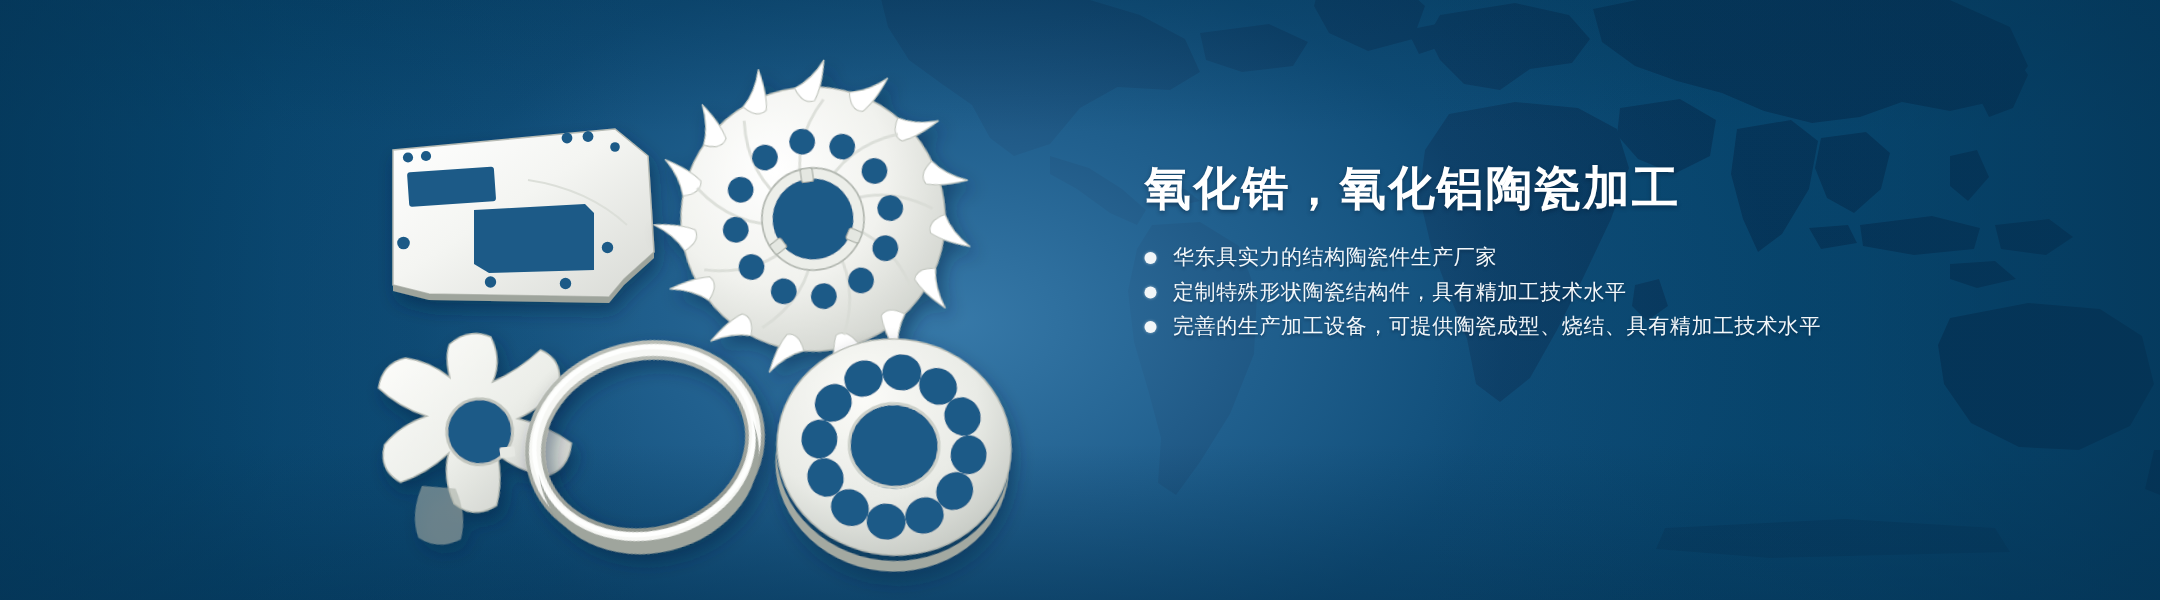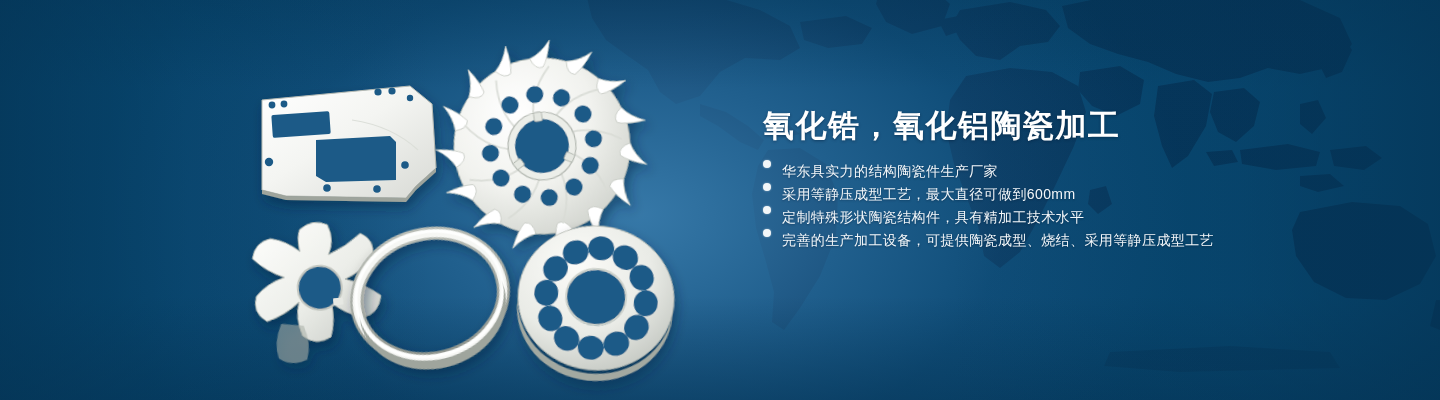--- a/index.html
+++ b/index.html
@@ -53,21 +53,21 @@
     font-size:31px;
     font-weight:bold;
     letter-spacing:1.5px;
     line-height:40px;
     margin:0 0 14px 0;
     white-space:nowrap;
     text-shadow:0 1px 3px rgba(0,25,48,.45);
   }
   .bullets{list-style:none;margin:0;padding:0;}
   .bullet{
-    display:flex;
+    display:flex;align-items:center;
     height:23px;
     white-space:nowrap;
   }
   .dot{
     flex:0 0 auto;
     width:8px;height:8px;border-radius:50%;
     background:#f2f6f8;
     margin-right:11px;
     box-shadow:0 0 2px rgba(255,255,255,.5);
   }
@@ -307,31 +307,27 @@
 
     <h1 class="headline">氧化锆，氧化铝陶瓷加工</h1>
 
     <ul class="bullets">
 
       <li class="bullet">
         <span class="dot"></span>
         <span class="bullet-text">华东具实力的结构陶瓷件生产厂家</span>
       </li>
 
-      <li class="bullet">
-        <span class="dot"></span>
-        <span class="bullet-text">采用等静压成型工艺，最大直径可做到600mm</span>
-      </li>
 
       <li class="bullet">
         <span class="dot"></span>
         <span class="bullet-text">定制特殊形状陶瓷结构件，具有精加工技术水平</span>
       </li>
 
       <li class="bullet">
         <span class="dot"></span>
-        <span class="bullet-text">完善的生产加工设备，可提供陶瓷成型、烧结、采用等静压成型工艺</span>
+        <span class="bullet-text">完善的生产加工设备，可提供陶瓷成型、烧结、具有精加工技术水平</span>
       </li>
 
     </ul>
   </div>
 
 </div>
 
 </body></html>

